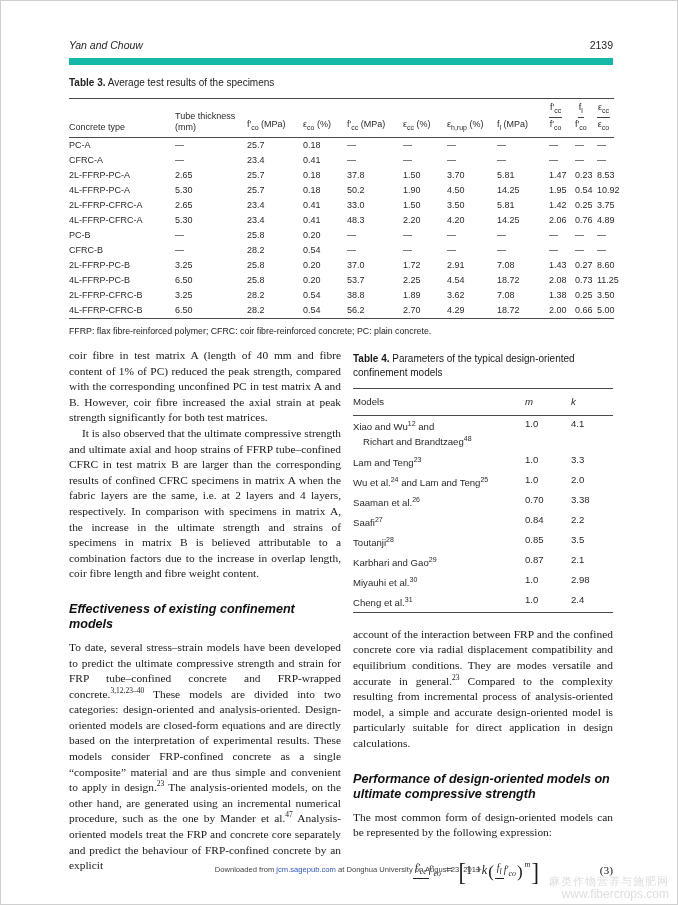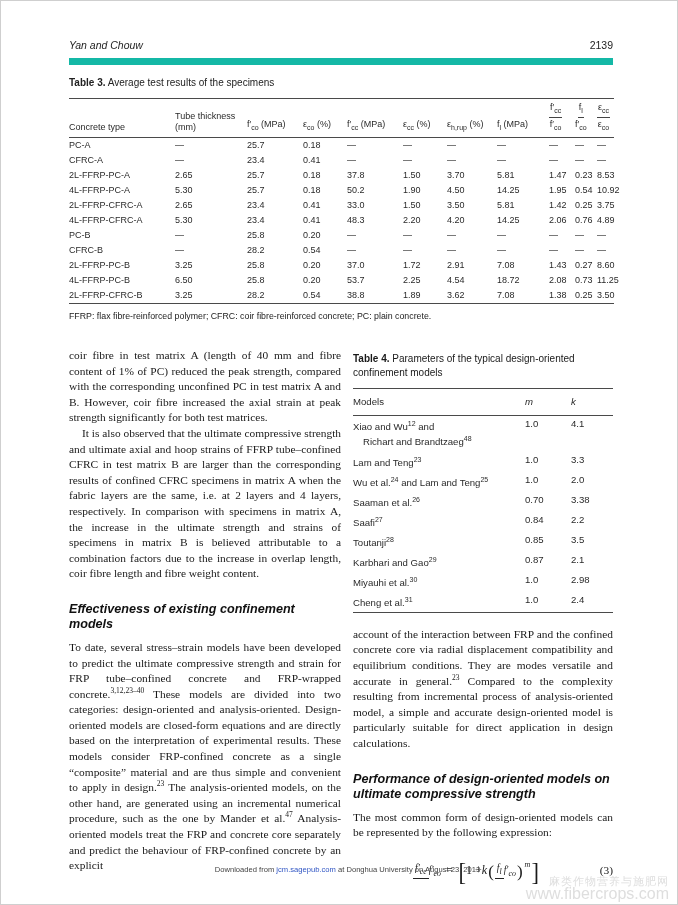--- a/index.html
+++ b/index.html
@@ -72,21 +72,21 @@
   .footer{
     position:absolute;left:0;right:0;top:864px;text-align:center;
     font-family:"Liberation Sans",sans-serif;font-size:7.6px;color:#444;padding-left:17px;
   }
   .footer a{color:#3156c4;text-decoration:none;}
   .watermark{
     position:absolute;right:8px;bottom:4px;text-align:right;
     font-family:"Liberation Sans",sans-serif;color:#dedede;line-height:12px;
   }
   .watermark .wm1{font-size:11px;letter-spacing:1px;font-family:Liberation Mono, monospace;}
-  .watermark .wm2{font-size:16px;}
+  .watermark .wm2{font-size:12px;}
 </style>
 </head>
 <body>
 
 <div class="page">
 
   <div class="runhead">
     <span class="authors">Yan and Chouw</span>
     <span class="pageno">2139</span>
   </div>
@@ -271,20 +271,33 @@
             <td>28.2</td>
             <td>0.54</td>
             <td>38.8</td>
             <td>1.89</td>
             <td>3.62</td>
             <td>7.08</td>
             <td>1.38</td>
             <td>0.25</td>
             <td>3.50</td>
           </tr>
+          <tr>
+            <td>4L-FFRP-CFRC-B</td>
+            <td>6.50</td>
+            <td>28.2</td>
+            <td>0.54</td>
+            <td>56.2</td>
+            <td>2.70</td>
+            <td>4.29</td>
+            <td>18.72</td>
+            <td>2.00</td>
+            <td>0.66</td>
+            <td>5.00</td>
+          </tr>
         </tbody>
     </table>
     <div class="footnote">FFRP: flax fibre-reinforced polymer; CFRC: coir fibre-reinforced concrete; PC: plain concrete.</div>
   </div>
 
   <div class="col col-left">
     <p class="para">coir fibre in test matrix A (length of 40 mm and fibre content of 1% of PC) reduced the peak strength, compared with the corresponding unconfined PC in test matrix A and B. However, coir fibre increased the axial strain at peak strength significantly for both test matrices.</p>
     <p class="para indent">It is also observed that the ultimate compressive strength and ultimate axial and hoop strains of FFRP tube–confined CFRC in test matrix B are larger than the corresponding results of confined CFRC specimens in matrix A when the fabric layers are the same, i.e. at 2 layers and 4 layers, respectively. In comparison with specimens in matrix A, the increase in the ultimate strength and strains of specimens in matrix B is believed attributable to a combination factors due to the increase in overlap length, coir fibre length and fibre weight content.</p>
     <div class="secheading">Effectiveness of existing confinement models</div>
     <p class="para">To date, several stress–strain models have been developed to predict the ultimate compressive strength and strain for FRP tube–confined concrete and FRP-wrapped concrete.<sup>3,12,23–40</sup> These models are divided into two categories: design-oriented and analysis-oriented. Design-oriented models are closed-form equations and are directly based on the interpretation of experimental results. These models consider FRP-confined concrete as a single “composite” material and are thus simple and convenient to apply in design.<sup>23</sup> The analysis-oriented models, on the other hand, are generated using an incremental numerical procedure, such as the one by Mander et al.<sup>47</sup> Analysis-oriented models treat the FRP and concrete core separately and predict the behaviour of FRP-confined concrete by an explicit</p>

